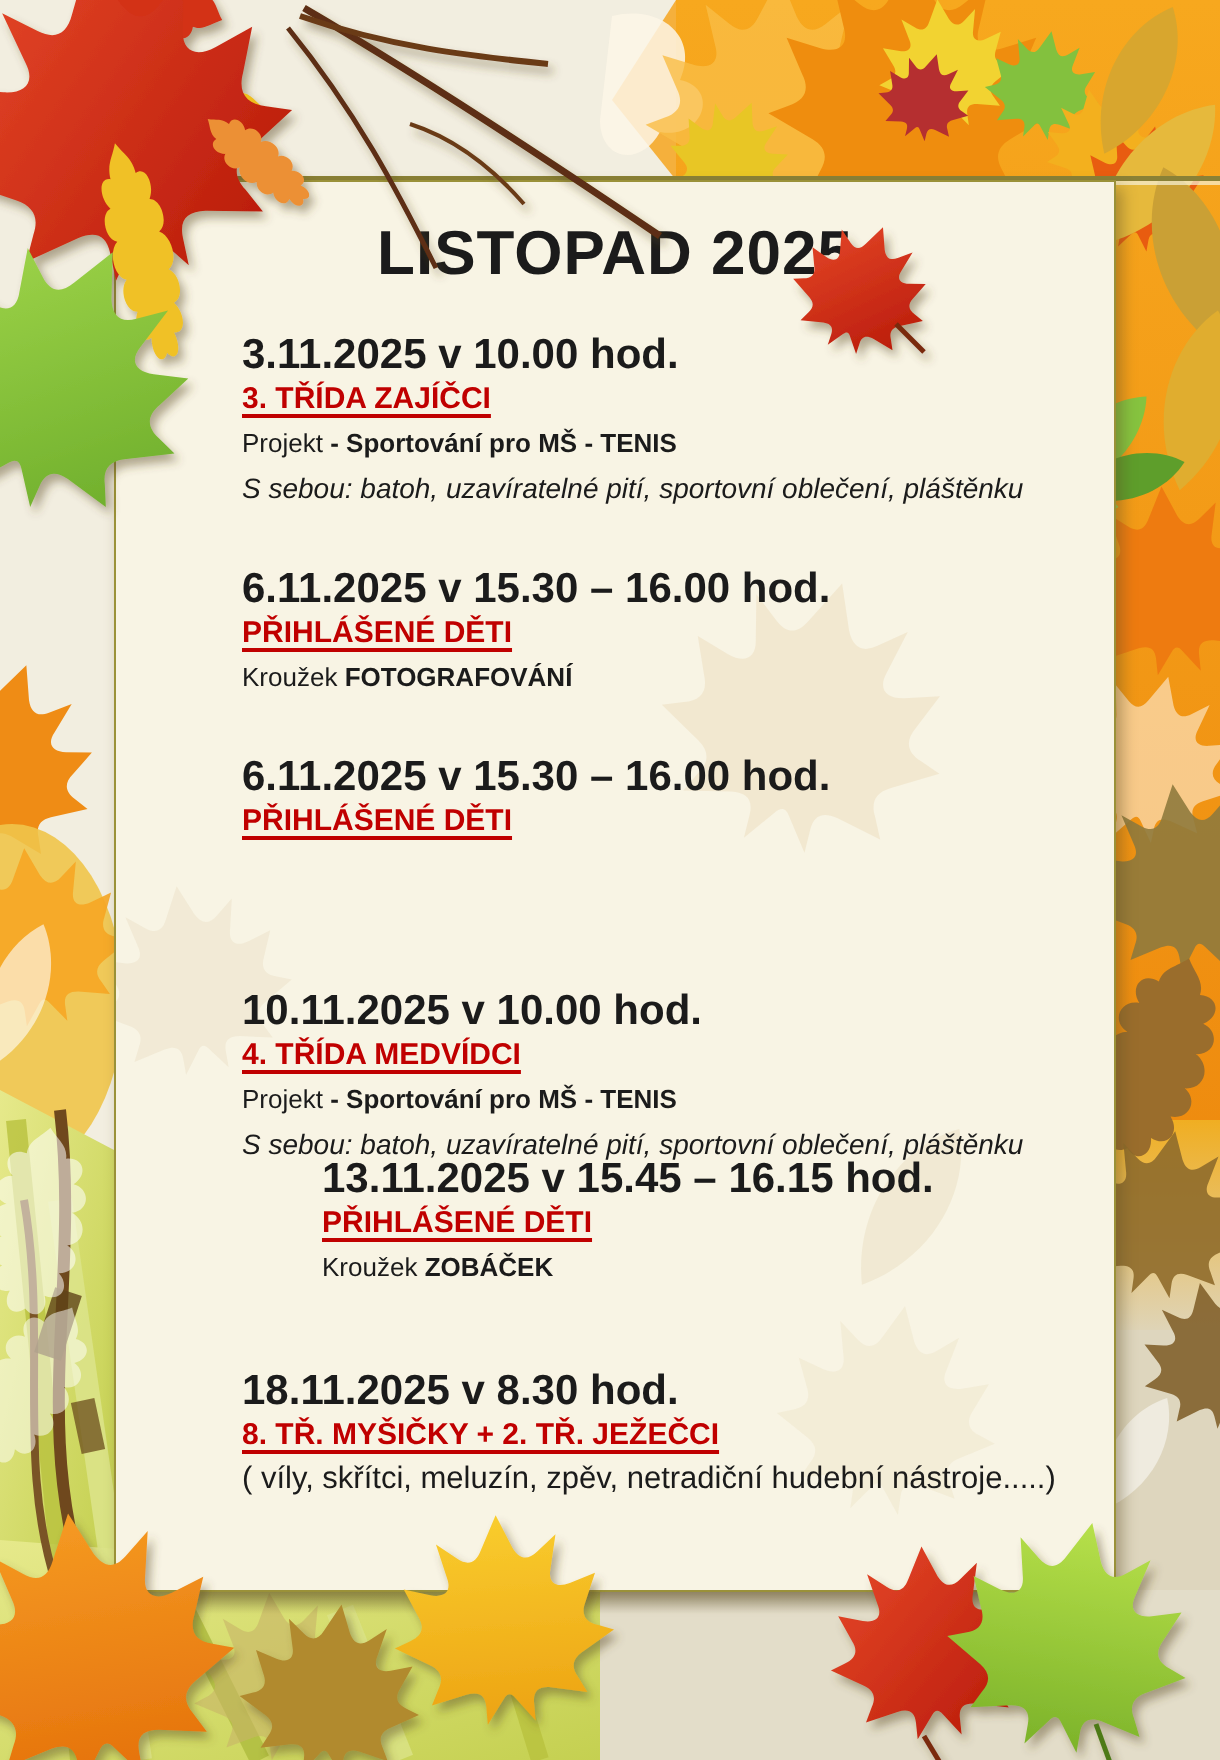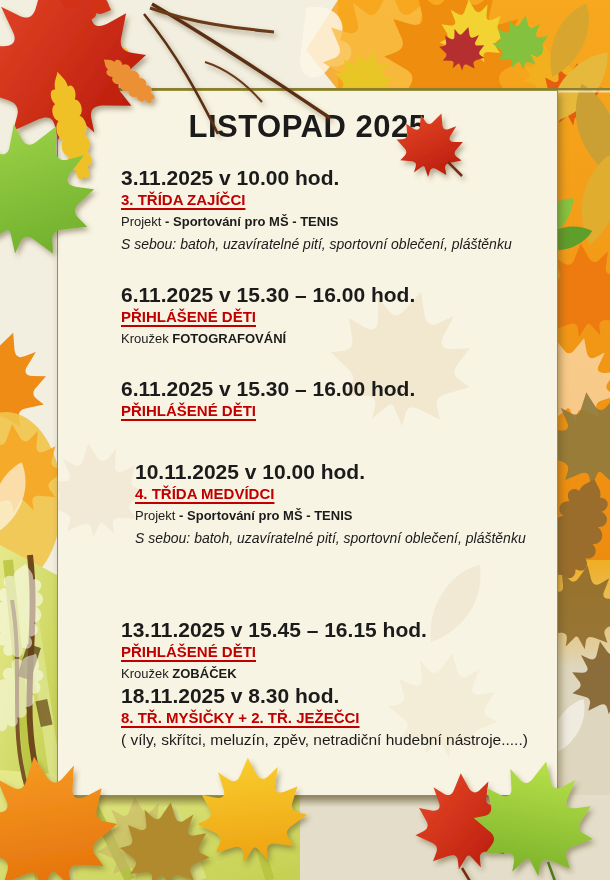--- a/index.html
+++ b/index.html
@@ -15,21 +15,21 @@
          font-size:31px;font-weight:bold;letter-spacing:.5px;color:var(--text,#191919);}
   .event{position:absolute;left:63px;right:6px;color:var(--text,#1c1c1c);}
   .event div{white-space:nowrap;line-height:22px;}
   .time{font-weight:bold;font-size:21px;}
   .group{display:inline-block;font-weight:bold;font-size:15px;color:var(--heading-red,#c00000);
          text-decoration:underline;text-decoration-thickness:1.5px;text-underline-offset:3px;}
   .activity{font-size:13px;}
   .activity .b{font-weight:bold;}
   .note{font-style:italic;font-size:14px;}
   .subnote{font-size:15.5px;}
-  .e1{top:76px;} .e2{top:193px;} .e3{top:287px;} .e4{top:370px;margin-left:14px;} .e5{top:528px;} .e6{top:594px;}
+  .e1{top:76px;} .e2{top:193px;} .e3{top:287px;} .e4{top:404px;} .e5{top:488px;margin-left:40px;} .e6{top:594px;}
 </style>
 </head>
 <body>
 
 <div class="page">
 
   <svg class="bg" width="610" height="880" viewBox="0 0 610 880" aria-hidden="true">
     <defs>
       <path id="maple" d="M50,0 L57,17 C60,23 64,24 69,20 L79,12 L75,29 C73,36 77,39 84,37 L97,33 L91,47 C88,53 90,57 96,59 L104,62 L87,72 C82,75 81,79 84,84 L88,92 L70,88 C64,87 61,89 61,95 L61,104 L52,92 C50,89 48,89 46,92 L37,104 L37,95 C37,89 34,87 28,88 L10,92 L14,84 C17,79 16,75 11,72 L-6,62 L2,59 C8,57 10,53 7,47 L1,33 L14,37 C21,39 25,36 23,29 L19,12 L29,20 C34,24 38,23 41,17 Z"></path>
       <path id="oak" d="M25,0 C29,5 34,7 34,13 C42,11 45,19 39,24 C47,25 48,35 40,37 C48,40 48,50 40,52 C47,55 46,64 38,65 C44,70 41,78 33,76 C36,83 30,88 25,83 C20,88 14,83 17,76 C9,78 6,70 12,65 C4,64 3,55 10,52 C2,50 2,40 10,37 C2,35 3,25 11,24 C5,19 8,11 16,13 C16,7 21,5 25,0 Z"></path>

